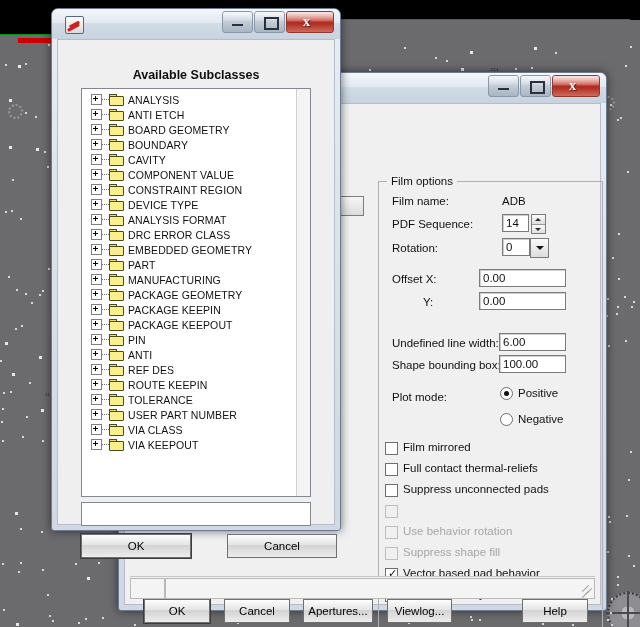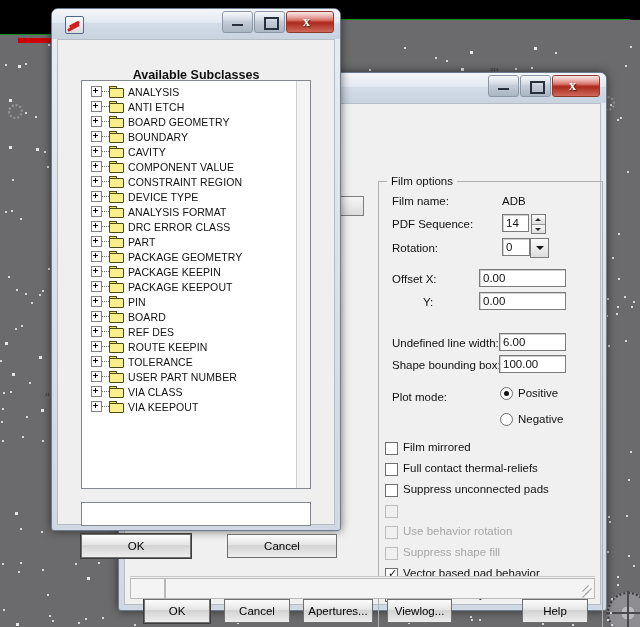--- a/index.html
+++ b/index.html
@@ -58,21 +58,21 @@
   .ic-x{position:absolute;left:16px;top:2px;color:#fff;font-size:14px;font-weight:bold;
     font-family:"Liberation Serif",serif;text-shadow:1px 1px 1px rgba(0,0,0,.6);}
 
   
   #dlg-subclass{left:51px;top:8px;width:288px;height:521px;}
   .sub-body{position:absolute;left:5px;right:5px;top:30px;bottom:5px;background:#efefef;
     border:1px solid #b6bdc6;}
   .sub-heading{position:absolute;left:0;right:0;top:28px;text-align:center;
     font-size:12.5px;font-weight:bold;color:#0f0f0f;}
 
-  .tree{position:absolute;left:23px;top:40px;width:228px;height:407px;background:#fff;
+  .tree{position:absolute;left:23px;top:48px;width:228px;height:407px;background:#fff;
     border:1px solid #828790;overflow:hidden;}
   .tree-inner{position:absolute;left:0;top:3px;right:0;}
   .trow{height:15px;position:relative;display:flex;align-items:center;padding-left:9px;}
   .plus{width:9px;height:9px;border:1px solid #808080;background:#fff;position:relative;
     flex:0 0 auto;}
   .plus:before,.plus:after{content:"";position:absolute;background:#000;}
   .plus:before{left:1px;top:3px;width:5px;height:1px;}
   .plus:after{top:1px;left:3px;height:5px;width:1px;}
   .dots{width:7px;height:1px;border-top:1px dotted #6f6f6f;flex:0 0 auto;}
   .folder{width:14px;height:11px;position:relative;flex:0 0 auto;margin-right:5px;}
@@ -933,29 +933,47 @@
               </span>
               <span class="tlabel">DRC ERROR CLASS</span>
             </div>
             <div class="trow">
               <span class="plus"></span>
               <span class="dots"></span>
               <span class="folder">
                 <span class="tab"></span>
                 <span class="bdy"></span>
               </span>
+              <span class="tlabel">EMBEDDED GEOMETRY</span>
+            </div>
+            <div class="trow">
+              <span class="plus"></span>
+              <span class="dots"></span>
+              <span class="folder">
+                <span class="tab"></span>
+                <span class="bdy"></span>
+              </span>
               <span class="tlabel">PART</span>
             </div>
             <div class="trow">
               <span class="plus"></span>
               <span class="dots"></span>
               <span class="folder">
                 <span class="tab"></span>
                 <span class="bdy"></span>
               </span>
+              <span class="tlabel">MANUFACTURING</span>
+            </div>
+            <div class="trow">
+              <span class="plus"></span>
+              <span class="dots"></span>
+              <span class="folder">
+                <span class="tab"></span>
+                <span class="bdy"></span>
+              </span>
               <span class="tlabel">PACKAGE GEOMETRY</span>
             </div>
             <div class="trow">
               <span class="plus"></span>
               <span class="dots"></span>
               <span class="folder">
                 <span class="tab"></span>
                 <span class="bdy"></span>
               </span>
               <span class="tlabel">PACKAGE KEEPIN</span>
@@ -978,21 +996,21 @@
               </span>
               <span class="tlabel">PIN</span>
             </div>
             <div class="trow">
               <span class="plus"></span>
               <span class="dots"></span>
               <span class="folder">
                 <span class="tab"></span>
                 <span class="bdy"></span>
               </span>
-              <span class="tlabel">BOARD</span>
+              <span class="tlabel">ANTI</span>
             </div>
             <div class="trow">
               <span class="plus"></span>
               <span class="dots"></span>
               <span class="folder">
                 <span class="tab"></span>
                 <span class="bdy"></span>
               </span>
               <span class="tlabel">REF DES</span>
             </div>

